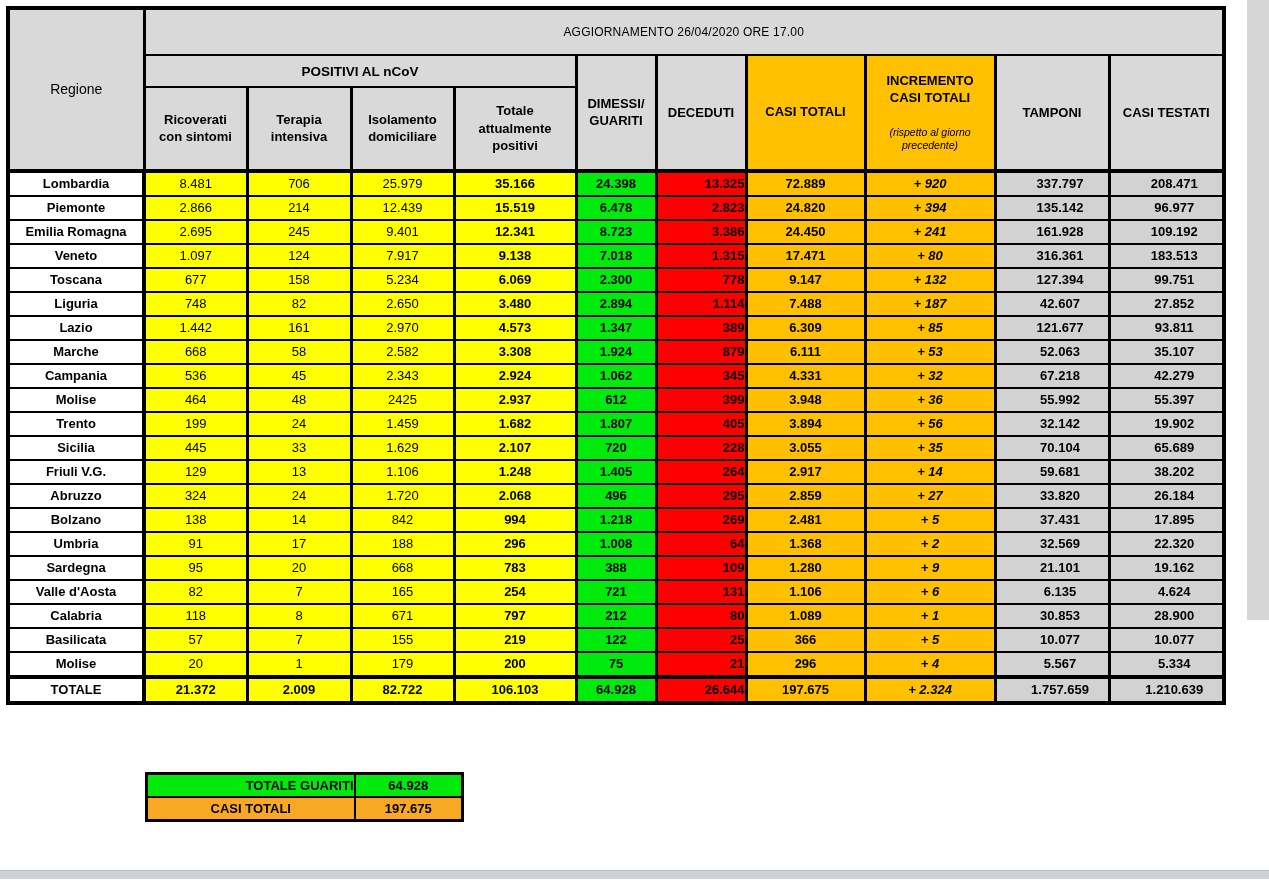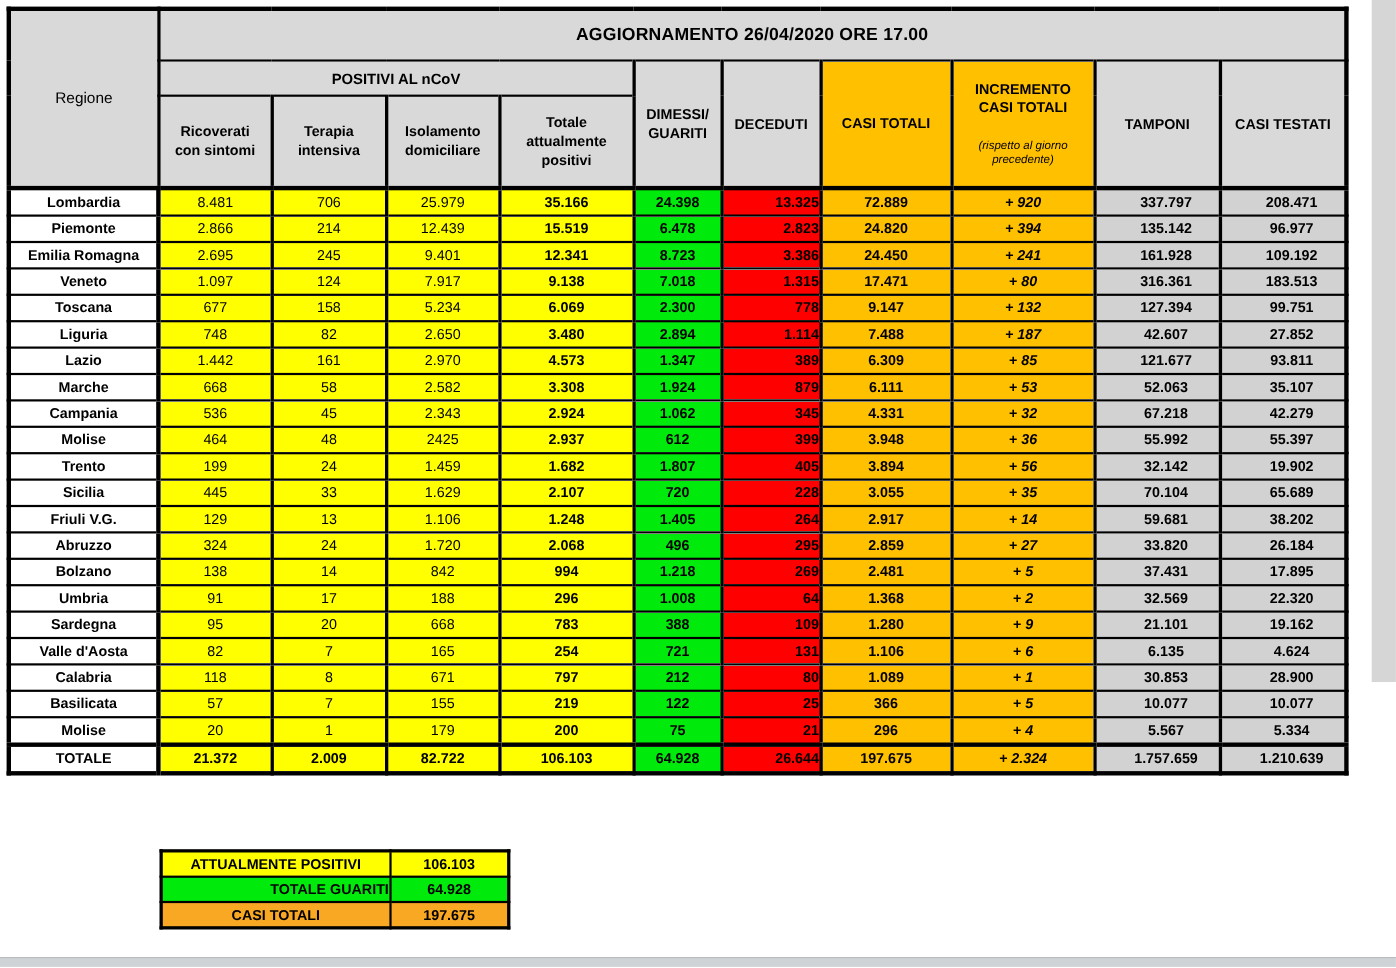--- a/index.html
+++ b/index.html
@@ -22,21 +22,21 @@
   .main-table th, .main-table td {
     border:solid #000;
     border-width:2px 3px;
     padding:0;
     text-align:center;
     vertical-align:middle;
     overflow:hidden;
   }
   .h-title {
     height:44px;
-    font-size:16px; font-weight:bold;
+    font-size:12px; font-weight:normal;
     letter-spacing:.2px;
     background:var(--header-grey);
     border-bottom-width:4px;
   }
   .h-region {
     background:var(--header-grey);
     font-weight:normal; font-size:14px;
     border-right-width:4px;
   }
   .r-group .h-group {
@@ -442,24 +442,20 @@
     </tbody>
 </table>
 
 <table class="summary-table">
   <colgroup>
       <col style="width:208px">
       <col style="width:108px">
     </colgroup>
   <tbody>
       <tr>
-        <td style="background: rgb(255, 255, 0);">ATTUALMENTE POSITIVI</td>
-        <td style="background: rgb(255, 255, 0);">106.103</td>
-      </tr>
-      <tr>
         <td style="background: rgb(0, 235, 12); text-align: right;">TOTALE GUARITI</td>
         <td style="background: rgb(0, 235, 12);">64.928</td>
       </tr>
       <tr>
         <td style="background: rgb(249, 168, 35);">CASI TOTALI</td>
         <td style="background: rgb(249, 168, 35);">197.675</td>
       </tr>
     </tbody>
 </table>
 

